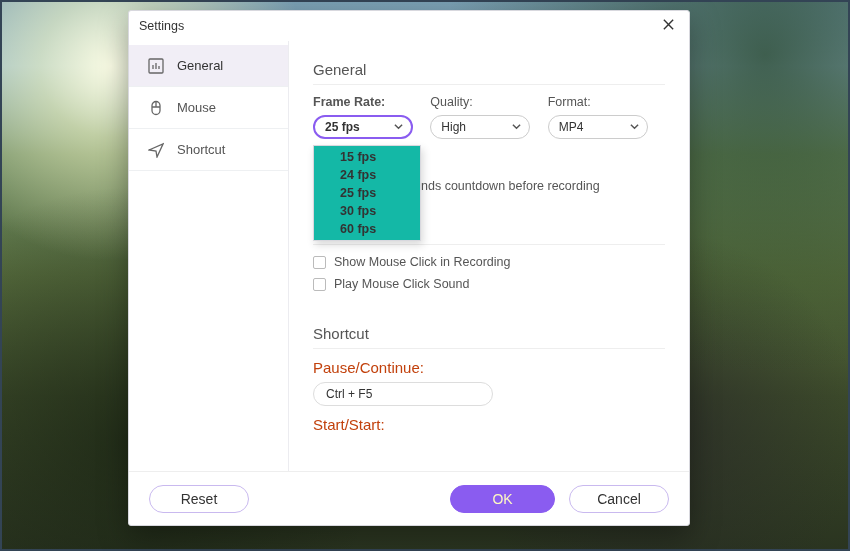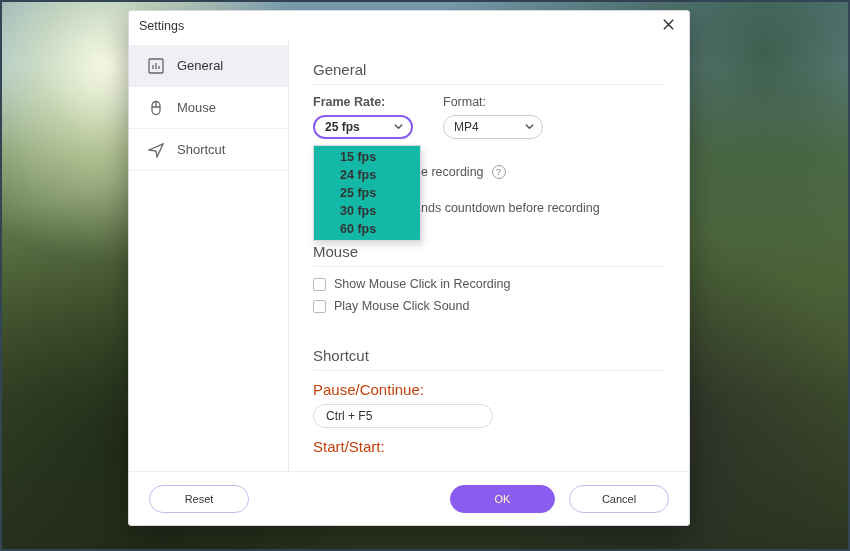--- a/index.html
+++ b/index.html
@@ -98,21 +98,21 @@
   .shortcut-input {
     width:180px; height:24px; border:1px solid #ddd; border-radius:12px;
     padding:0 12px; font-size:12px; color:#333; display:flex; align-items:center;
   }
 
   .footer {
     height:54px; border-top:1px solid #eee;
     display:flex; align-items:center; padding:0 20px;
   }
   .btn {
-    height:28px; border-radius:14px; font-size:11px;
+    height:28px; border-radius:14px; font-size:14px;
     display:flex; align-items:center; justify-content:center;
     cursor:pointer; min-width:100px;
     border:1px solid #c9b9ef; background:#fff; color:#333;
   }
   .btn.primary { background:#8a5cf0; border-color:#8a5cf0; color:#fef9c3; min-width:105px;}
   .footer .spacer{flex:1;}
   .footer .btn + .btn { margin-left:14px; }
 </style>
 </head>
 <body>
@@ -165,20 +165,29 @@
 
     <div class="content">
 
       <div class="section-title">General</div>
 
       <div class="row-labels">
         <div class="field f1">
           <label>Frame Rate:</label>
           <div class="select active">
             <span>25 fps</span>
+            <span class="chev"><svg viewBox="0 0 10 10">
+                  <path d="M1 3 L5 7 L9 3"></path>
+                </svg></span>
+          </div>
+        </div>
+        <div class="field f2">
+          <label>Quality:</label>
+          <div class="select">
+            <span>High</span>
             <span class="chev"><svg viewBox="0 0 10 10">
                   <path d="M1 3 L5 7 L9 3"></path>
                 </svg></span>
           </div>
         </div>
         <div class="field f3">
           <label>Format:</label>
           <div class="select">
             <span>MP4</span>
             <span class="chev"><svg viewBox="0 0 10 10">
@@ -190,24 +199,20 @@
 
       <div class="dropdown">
         <div class="opt">15 fps</div>
         <div class="opt">24 fps</div>
         <div class="opt">25 fps</div>
         <div class="opt">30 fps</div>
         <div class="opt">60 fps</div>
       </div>
 
       <div style="height:18px"></div>
-      <div class="checkline" style="margin-left:108px;">
-        <span>e recording</span>
-        <span class="help-icon">?</span>
-      </div>
       <div class="countdown-row" style="margin-left:108px;">
         <span>nds countdown before recording</span>
       </div>
 
       <div class="section-title" style="margin-top:20px;">Mouse</div>
       <div class="checkline">
         <span class="checkbox"></span>
         <span>Show Mouse Click in Recording</span>
       </div>
       <div class="checkline">

